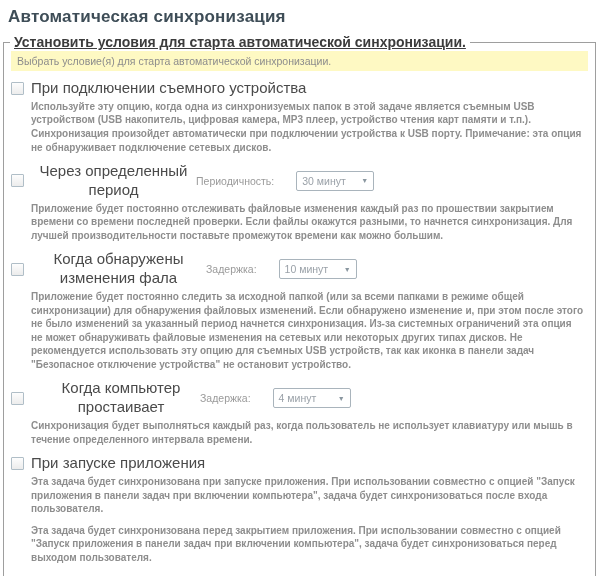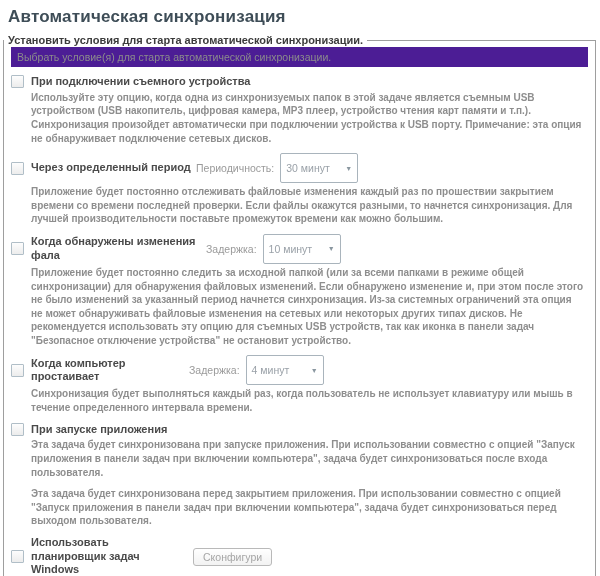--- a/index.html
+++ b/index.html
@@ -1,28 +1,28 @@
 <!DOCTYPE html>
 <html><head>
 <meta charset="utf-8">
 <style>
   html,body{margin:0;padding:0;width:600px;height:576px;overflow:hidden;background:#fff;
     font-family:"Liberation Sans","DejaVu Sans",sans-serif;}
   .page-title{font-size:17px;font-weight:bold;color:#3e4d57;padding:7px 0 4px 8px;letter-spacing:.2px;}
   fieldset.cond{margin:3px 4px 0 3px;border:1px solid #9e9e9e;padding:0 0 5px 0;}
-  fieldset.cond legend{font-size:11px;font-weight:bold;color:#3c3c3c;padding:0 4px;}
+  fieldset.cond legend{font-size:14px;font-weight:bold;color:#3c3c3c;margin-left:6px;padding:0 4px;text-decoration:underline;}
   .fs-body{padding:0 7px 0 7px;}
-  .header-bar{background:#4c1d95;color:#8c8c8c;font-size:10.5px;padding:4px 6px;margin:1px 0 8px 0;}
+  .header-bar{background:#fef9c3;color:#8c8c8c;font-size:10.5px;padding:4px 6px;margin:1px 0 8px 0;}
   .opt-row{display:flex;align-items:center;margin:0 0 2px 0;}
   .cb{width:11px;height:11px;border:1px solid #b0bec7;background:linear-gradient(#fdfdfd,#ececec);
       border-radius:1px;flex:0 0 11px;margin-right:7px;cursor:pointer;}
-  .opt-label{font-size:11px;font-weight:bold;color:#4a4a4a;line-height:1.25;cursor:pointer;}
-  .w170{flex:0 0 165px;} .w175{flex:0 0 175px;} .w160{flex:0 0 158px;} .w150{flex:0 0 148px;}
-  .ctl-label{font-size:10.5px;color:#9a9a9a;margin-right:6px;white-space:nowrap;}
-  .select{display:inline-flex;align-items:center;justify-content:space-between;width:78px;height:30px;
+  .opt-label{font-size:15px;font-weight:normal;color:#4a4a4a;line-height:1.25;cursor:pointer;text-align:center;}
+  .w170{flex:0 0 165px;} .w175{flex:0 0 175px;} .w160{flex:0 0 158px;margin-left:11px;} .w150{flex:0 0 148px;}
+  .ctl-label{font-size:10.5px;color:#9a9a9a;margin-right:22px;white-space:nowrap;}
+  .select{display:inline-flex;align-items:center;justify-content:space-between;width:78px;height:20px;
       border:1px solid #a9b4bc;border-radius:2px;background:#fff;padding:0 5px;box-sizing:border-box;cursor:default;}
   .select-value{font-size:10.5px;color:#9aa1a8;}
   .select-arrow{font-size:7px;color:#8a97a0;line-height:1;}
   .desc{font-size:10px;color:#8e8e8e;line-height:1.36;margin:2px 4px 8px 20px;max-width:562px;font-weight:bold;}
   .cfg-btn{font-family:"Liberation Sans","DejaVu Sans",sans-serif;font-size:10.5px;color:#a6a6a6;
       background:linear-gradient(#ffffff,#f2f2f2);border:1px solid #b9b9b9;border-radius:3px;
       padding:2px 9px;margin-left:14px;cursor:default;}
   .desc:last-child{margin-bottom:4px;}
 </style>
 </head>

